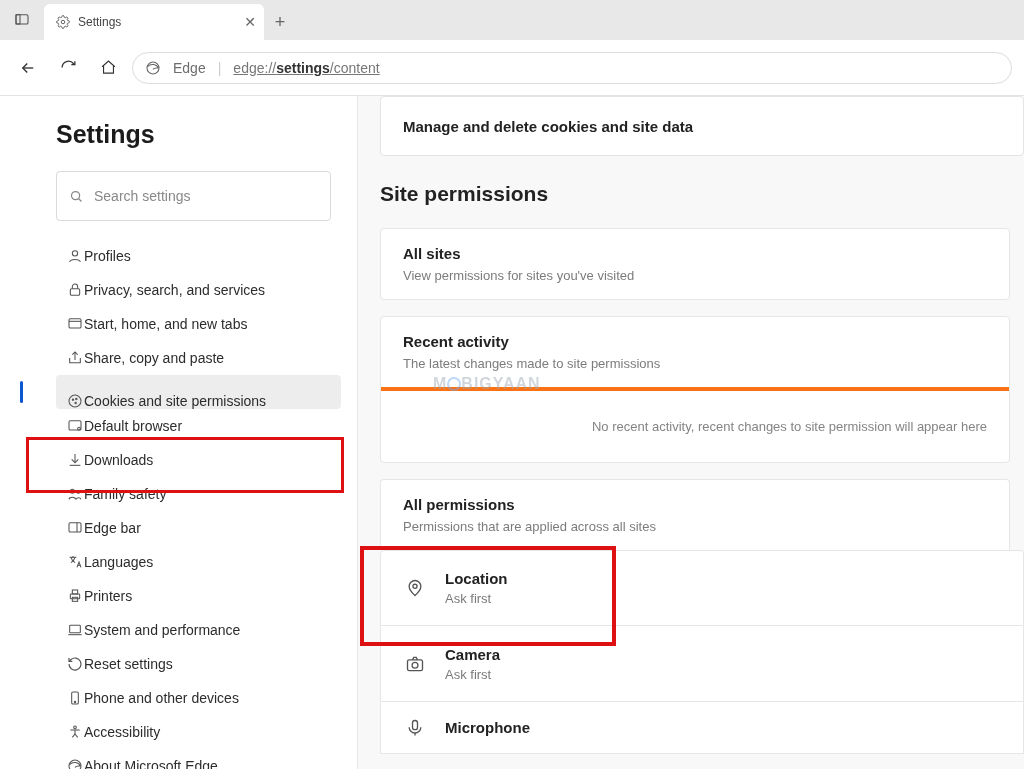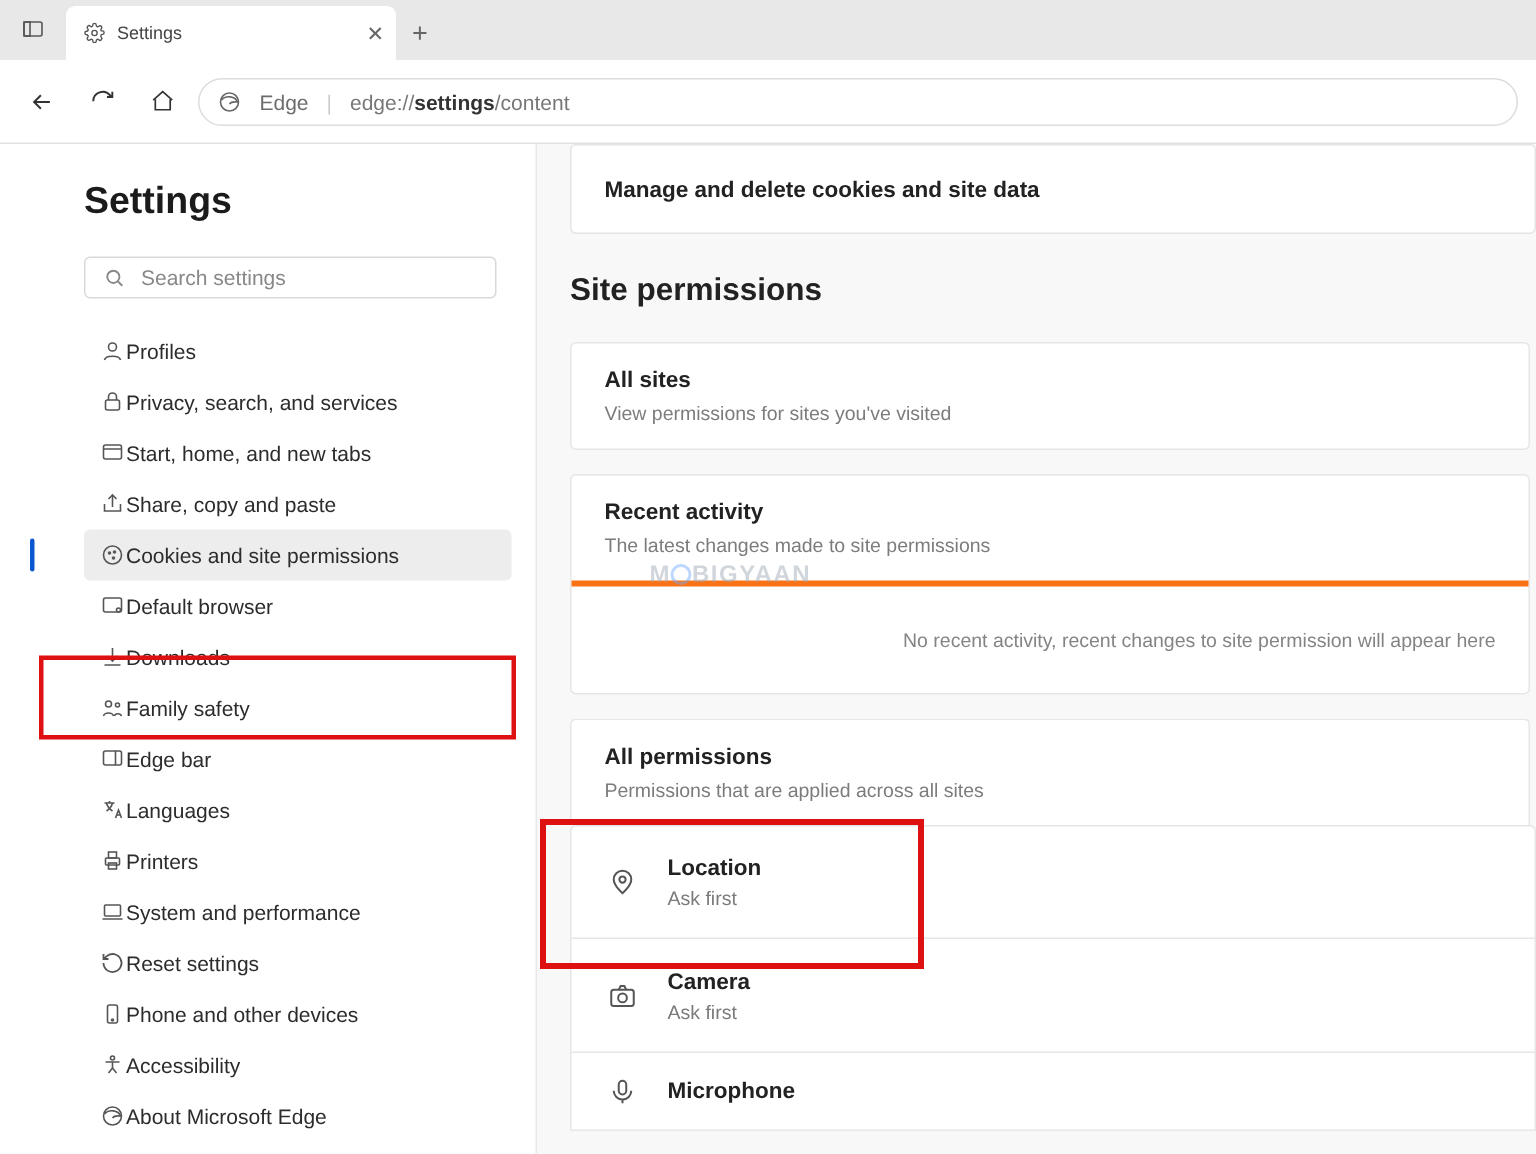--- a/index.html
+++ b/index.html
@@ -6,37 +6,37 @@
     body { width:1024px; height:769px; background:#f7f7f7; overflow:hidden; position:relative; }
     .titlebar { height:40px; background:#e8e8e8; display:flex; align-items:flex-end; }
     .tab-btn { width:44px; height:40px; display:flex; align-items:center; justify-content:center; }
     .tab { height:36px; background:#fff; border-radius:6px 6px 0 0; display:flex; align-items:center; gap:8px; padding:0 28px 0 12px; font-size:12px; color:#444; position:relative; min-width:220px; }
     .tab .close { position:absolute; right:8px; color:#666; font-size:14px; }
     .newtab { width:32px; height:36px; display:flex; align-items:center; justify-content:center; color:#666; font-size:18px; }
     .toolbar { height:56px; background:#fff; border-bottom:1px solid #e2e2e2; display:flex; align-items:center; gap:8px; padding:0 12px; }
     .tbtn { width:32px; height:32px; display:flex; align-items:center; justify-content:center; color:#555; border-radius:4px; }
     .urlbar { flex:1; height:32px; border:1px solid #ddd; border-radius:16px; display:flex; align-items:center; padding:0 12px; font-size:14px; color:#6d6d6d; gap:12px; }
     .urlbar .sep { color:#ccc; }
-    .urlbar .path { color:#777; }
+    .urlbar .path { color:#777;text-decoration:underline; }
     .urlbar .path b { color:#333; font-weight:600; }
     .content { display:flex; height:calc(100% - 84px); }
     .sidebar { width:358px; min-width:358px; background:#fff; border-right:1px solid #e7e7e7; padding:24px 14px 0 56px; overflow:hidden; }
     .page-title { font-size:25px; font-weight:600; color:#1b1b1b; margin-bottom:22px; }
-    .searchbox { height:28px; border:1px solid #d9d9d9; border-radius:4px; display:flex; align-items:center; gap:10px; padding:0 12px; color:#888; font-size:14px; margin-bottom:18px; width:275px; }
+    .searchbox { height:50px; border:1px solid #d9d9d9; border-radius:4px; display:flex; align-items:center; gap:10px; padding:0 12px; color:#888; font-size:14px; margin-bottom:18px; width:275px; }
     .searchbox svg { flex:none; }
     .nav { list-style:none; width:285px; }
     .nav li { height:34px; display:flex; align-items:center; gap:0; padding:0 10px; font-size:14px; color:#2c2c2c; border-radius:4px; cursor:default; position:relative; }
     .nav li .ic { width:18px; display:flex; justify-content:center; color:#555; }
-    .nav li.active { background:#ededed; }
+    .nav li.active { background:#ededed;align-items:flex-end; }
     .nav li.active::before { content:""; position:absolute; left:-36px; top:6px; bottom:6px; width:3px; background:#0b57d0; border-radius:2px; }
     .highlight-nav { position:absolute; border:3px solid #d11; pointer-events:none; left:26px; top:437px; width:318px; height:56px; }
     .main { flex:1; padding:0 0 0 0; overflow:hidden; background:#f8f8f8; position:relative; }
     .banner { margin:0 0 26px 22px; min-height:60px; background:#fff; border:1px solid #e4e4e4; border-radius:4px; display:flex; align-items:center; padding:14px 22px; font-size:15px; font-weight:600; color:#222; }
     .sect-title { font-size:21px; font-weight:600; color:#222; margin:0 0 22px 22px; }
-    .card { margin:0 4px 16px 22px; background:#fff; border:1px solid #e6e6e6; border-radius:4px; }
+    .card { margin:0 14px 16px 22px; background:#fff; border:1px solid #e6e6e6; border-radius:4px; }
     .card-head { padding:16px 22px 16px 22px; }
     .card-head .title { font-size:15px; font-weight:600; color:#222; }
     .card-head .sub { font-size:13px; color:#7c7c7c; margin-top:6px; }
     .card .body { padding:28px 22px; font-size:13px; color:#848484; text-align:right; border-top:4px solid #f97316; }
     .perm-list { margin:0 0 0 22px; }
     .perm-item { background:#fff; border:1px solid #e6e6e6; border-top:none; min-height:76px; display:flex; align-items:center; gap:18px; padding:0 22px; }
     .perm-item:first-child { border-top:1px solid #e6e6e6; border-radius:4px 4px 0 0; }
     .perm-item .pic { width:24px; display:flex; justify-content:center; color:#555; }
     .perm-item .ptxt .ptitle { font-size:15px; font-weight:600; color:#222; }
     .perm-item .ptxt .pstate { font-size:13px; color:#7a7a7a; margin-top:4px; }

